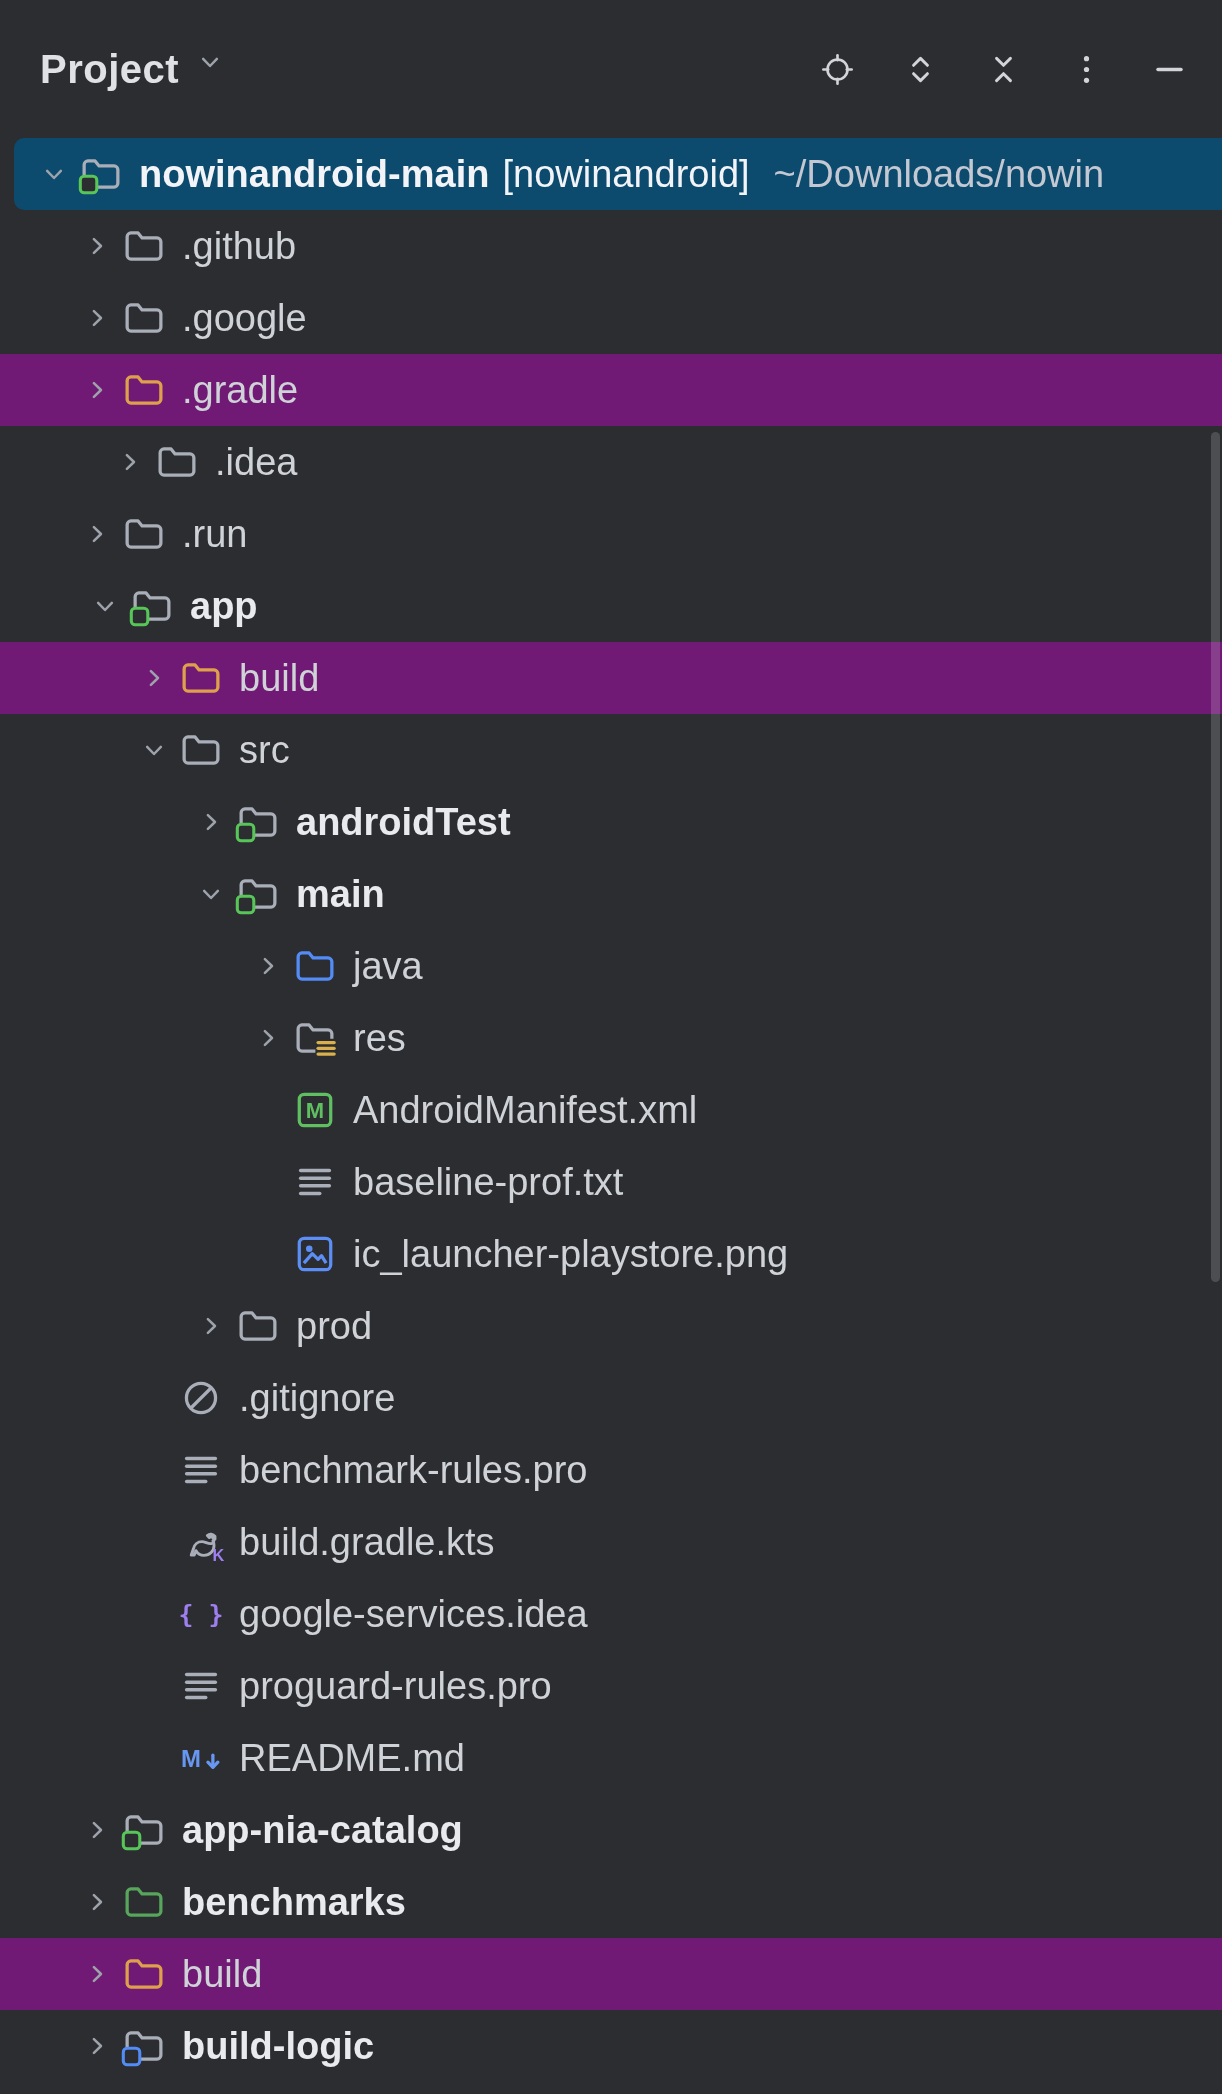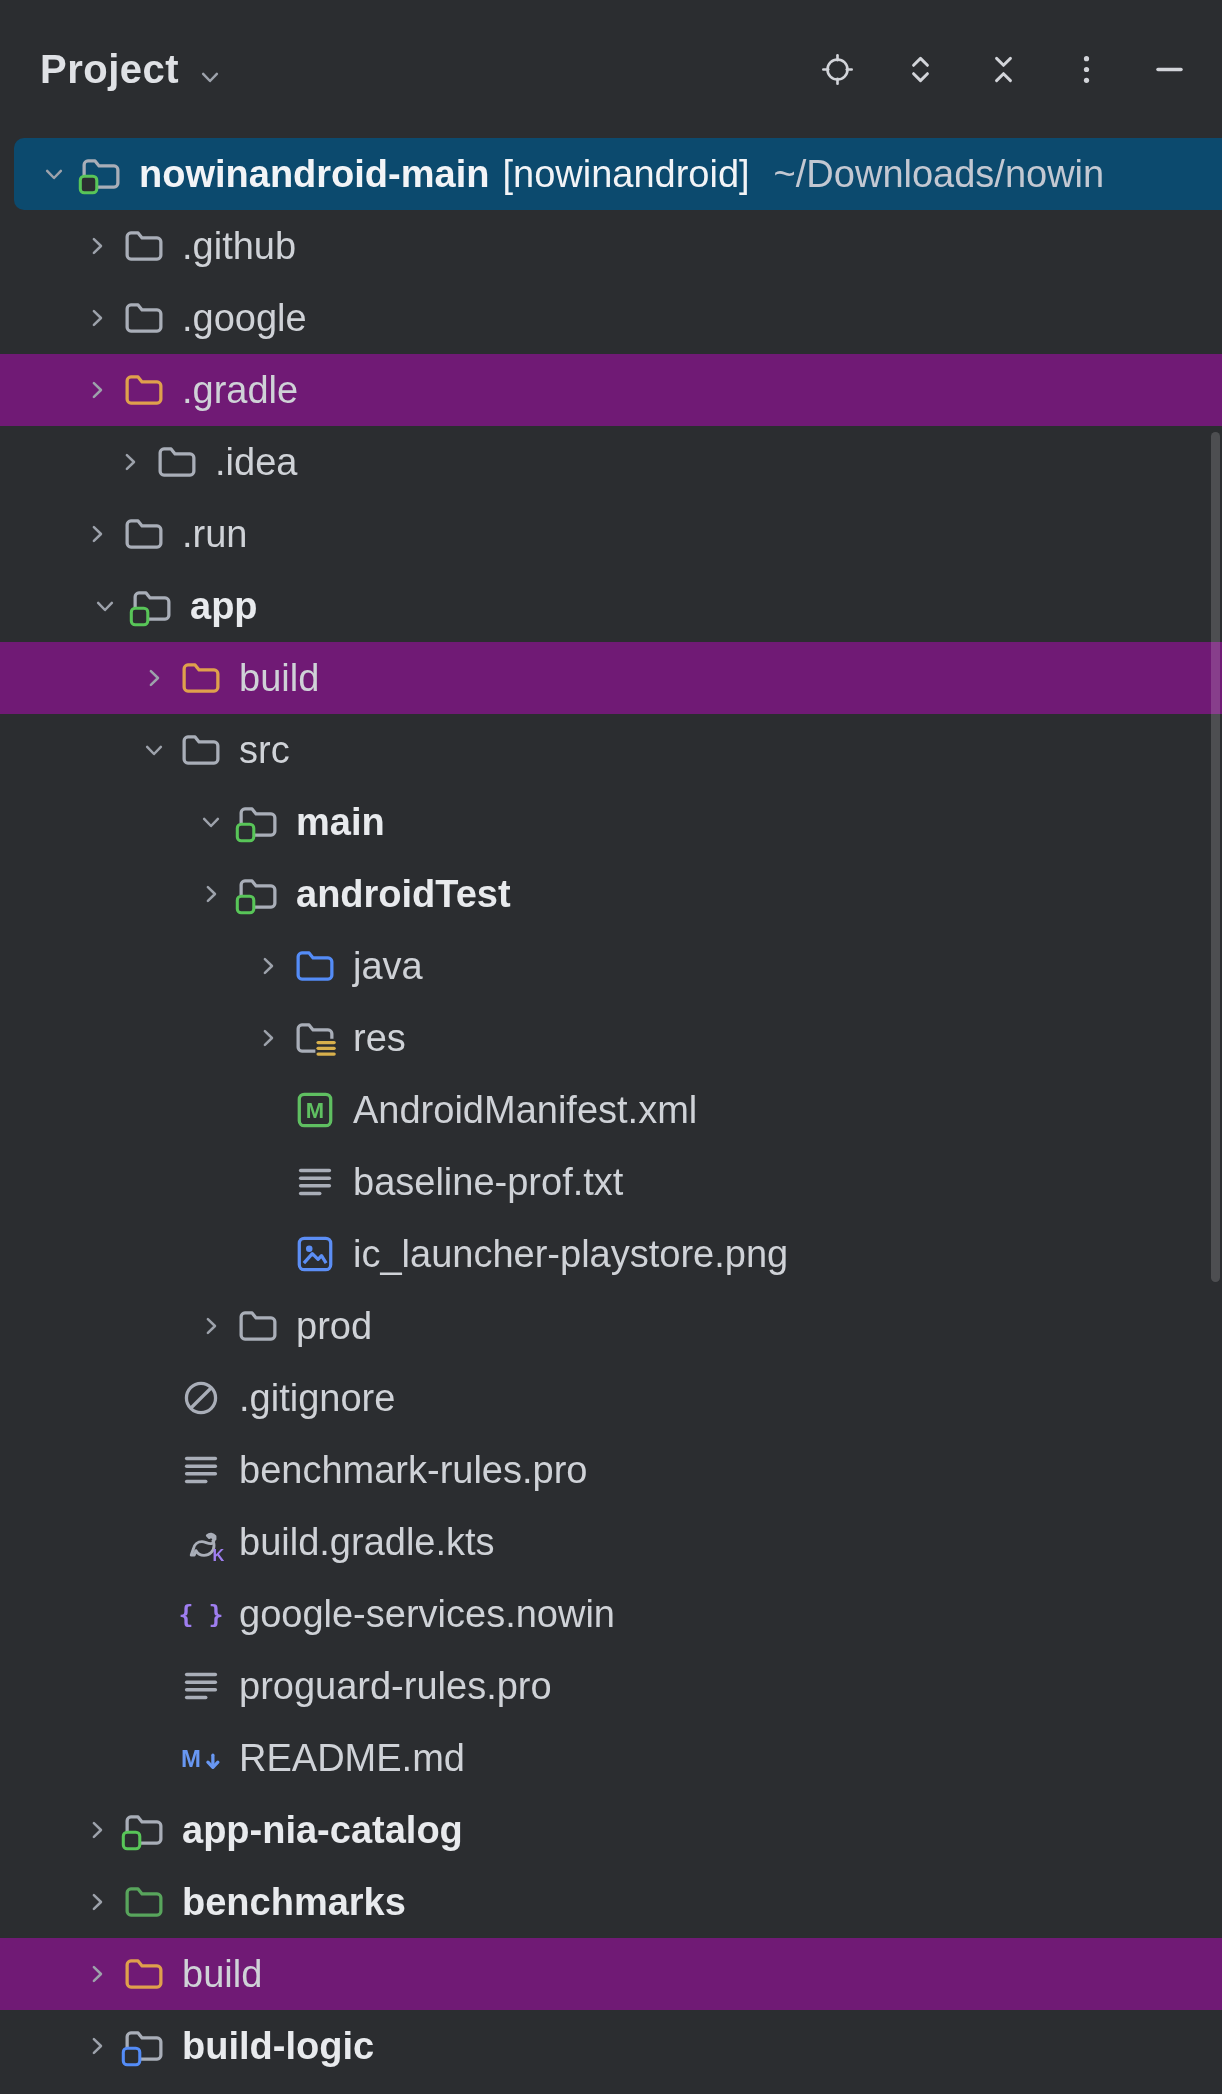--- a/index.html
+++ b/index.html
@@ -13,21 +13,21 @@
   }
   .window{width:100%;height:100%;position:relative;}
 
   
   .header{
     height:138px;
     display:flex;align-items:center;
     padding:0 34px 0 40px;
     box-sizing:border-box;
   }
-  .project-selector{display:flex;align-items:flex-end;gap:16px;cursor:pointer;}
+  .project-selector{display:flex;align-items:flex-start;gap:16px;cursor:pointer;}
   .header-title{font-size:40px;font-weight:700;color:#dfe1e5;letter-spacing:.5px;}
   .header-caret{display:flex;}
   .header-caret svg{width:30px;height:30px;}
   .header-actions{margin-left:auto;display:flex;align-items:center;gap:46px;}
   .action-icon{width:37px;height:37px;display:flex;cursor:pointer;}
   .action-icon svg{width:37px;height:37px;}
 
   
   .tree{width:100%;}
   .row{
@@ -248,44 +248,44 @@
         <span class="ficon">
           <svg viewBox="0 0 24 24" xmlns="http://www.w3.org/2000/svg">
             <path d="M3.2 7.2 C3.2 6.1 4.1 5.2 5.2 5.2 H8.9 L11 7.8 H18.8 C19.9 7.8 20.8 8.7 20.8 9.8 V16.8 C20.8 17.9 19.9 18.8 18.8 18.8 H5.2 C4.1 18.8 3.2 17.9 3.2 16.8 Z" fill="none" stroke="#a9aeb8" stroke-width="1.7" stroke-linejoin="round"></path>
           </svg>
         </span>
         <span class="label">src</span>
       </div>
       <div class="row bold" style="padding-left: 187px;">
         <span class="chev">
           <svg viewBox="0 0 24 24" xmlns="http://www.w3.org/2000/svg">
+            <path d="M9.5 6.5 L15.2 12 L9.5 17.5" fill="none" stroke="#9da2ab" stroke-width="2" stroke-linecap="round" stroke-linejoin="round"></path>
+          </svg>
+        </span>
+        <span class="ficon">
+          <svg viewBox="0 0 24 24" xmlns="http://www.w3.org/2000/svg">
+            <path d="M3.2 7.2 C3.2 6.1 4.1 5.2 5.2 5.2 H8.9 L11 7.8 H18.8 C19.9 7.8 20.8 8.7 20.8 9.8 V16.8 C20.8 17.9 19.9 18.8 18.8 18.8 H5.2 C4.1 18.8 3.2 17.9 3.2 16.8 Z" fill="none" stroke="#a9aeb8" stroke-width="1.7" stroke-linejoin="round"></path>
+            <rect x="1.2" y="13.2" width="8.6" height="8.6" rx="2" fill="#2b2d30" stroke="#58c558" stroke-width="1.6"></rect>
+          </svg>
+        </span>
+        <span class="label">androidTest</span>
+      </div>
+      <div class="row bold" style="padding-left: 187px;">
+        <span class="chev">
+          <svg viewBox="0 0 24 24" xmlns="http://www.w3.org/2000/svg">
             <path d="M6.5 9.5 L12 15.2 L17.5 9.5" fill="none" stroke="#9da2ab" stroke-width="2" stroke-linecap="round" stroke-linejoin="round"></path>
           </svg>
         </span>
         <span class="ficon">
           <svg viewBox="0 0 24 24" xmlns="http://www.w3.org/2000/svg">
             <path d="M3.2 7.2 C3.2 6.1 4.1 5.2 5.2 5.2 H8.9 L11 7.8 H18.8 C19.9 7.8 20.8 8.7 20.8 9.8 V16.8 C20.8 17.9 19.9 18.8 18.8 18.8 H5.2 C4.1 18.8 3.2 17.9 3.2 16.8 Z" fill="none" stroke="#a9aeb8" stroke-width="1.7" stroke-linejoin="round"></path>
             <rect x="1.2" y="13.2" width="8.6" height="8.6" rx="2" fill="#2b2d30" stroke="#58c558" stroke-width="1.6"></rect>
           </svg>
         </span>
         <span class="label">main</span>
-      </div>
-      <div class="row bold" style="padding-left: 187px;">
-        <span class="chev">
-          <svg viewBox="0 0 24 24" xmlns="http://www.w3.org/2000/svg">
-            <path d="M9.5 6.5 L15.2 12 L9.5 17.5" fill="none" stroke="#9da2ab" stroke-width="2" stroke-linecap="round" stroke-linejoin="round"></path>
-          </svg>
-        </span>
-        <span class="ficon">
-          <svg viewBox="0 0 24 24" xmlns="http://www.w3.org/2000/svg">
-            <path d="M3.2 7.2 C3.2 6.1 4.1 5.2 5.2 5.2 H8.9 L11 7.8 H18.8 C19.9 7.8 20.8 8.7 20.8 9.8 V16.8 C20.8 17.9 19.9 18.8 18.8 18.8 H5.2 C4.1 18.8 3.2 17.9 3.2 16.8 Z" fill="none" stroke="#a9aeb8" stroke-width="1.7" stroke-linejoin="round"></path>
-            <rect x="1.2" y="13.2" width="8.6" height="8.6" rx="2" fill="#2b2d30" stroke="#58c558" stroke-width="1.6"></rect>
-          </svg>
-        </span>
-        <span class="label">androidTest</span>
       </div>
       <div class="row" style="padding-left: 244px;">
         <span class="chev">
           <svg viewBox="0 0 24 24" xmlns="http://www.w3.org/2000/svg">
             <path d="M9.5 6.5 L15.2 12 L9.5 17.5" fill="none" stroke="#9da2ab" stroke-width="2" stroke-linecap="round" stroke-linejoin="round"></path>
           </svg>
         </span>
         <span class="ficon">
           <svg viewBox="0 0 24 24" xmlns="http://www.w3.org/2000/svg">
             <path d="M3.2 7.2 C3.2 6.1 4.1 5.2 5.2 5.2 H8.9 L11 7.8 H18.8 C19.9 7.8 20.8 8.7 20.8 9.8 V16.8 C20.8 17.9 19.9 18.8 18.8 18.8 H5.2 C4.1 18.8 3.2 17.9 3.2 16.8 Z" fill="none" stroke="#548cf7" stroke-width="1.7" stroke-linejoin="round"></path>
@@ -394,21 +394,21 @@
         </span>
         <span class="label">build.gradle.kts</span>
       </div>
       <div class="row" style="padding-left: 130px;">
         <span class="chev"></span>
         <span class="ficon">
           <svg viewBox="0 0 24 24" xmlns="http://www.w3.org/2000/svg">
             <text x="12" y="16.6" font-size="13" font-weight="bold" fill="#9f7ef0" text-anchor="middle" font-family="DejaVu Sans Mono, monospace">{ }</text>
           </svg>
         </span>
-        <span class="label">google-services.nowin</span>
+        <span class="label">google-services.idea</span>
       </div>
       <div class="row" style="padding-left: 130px;">
         <span class="chev"></span>
         <span class="ficon">
           <svg viewBox="0 0 24 24" xmlns="http://www.w3.org/2000/svg">
             <g stroke="#a9aeb8" stroke-width="1.8" stroke-linecap="round">
               <line x1="4.5" y1="6" x2="19.5" y2="6"></line>
               <line x1="4.5" y1="10" x2="19.5" y2="10"></line>
               <line x1="4.5" y1="14" x2="19.5" y2="14"></line>
               <line x1="4.5" y1="18" x2="14.5" y2="18"></line>

